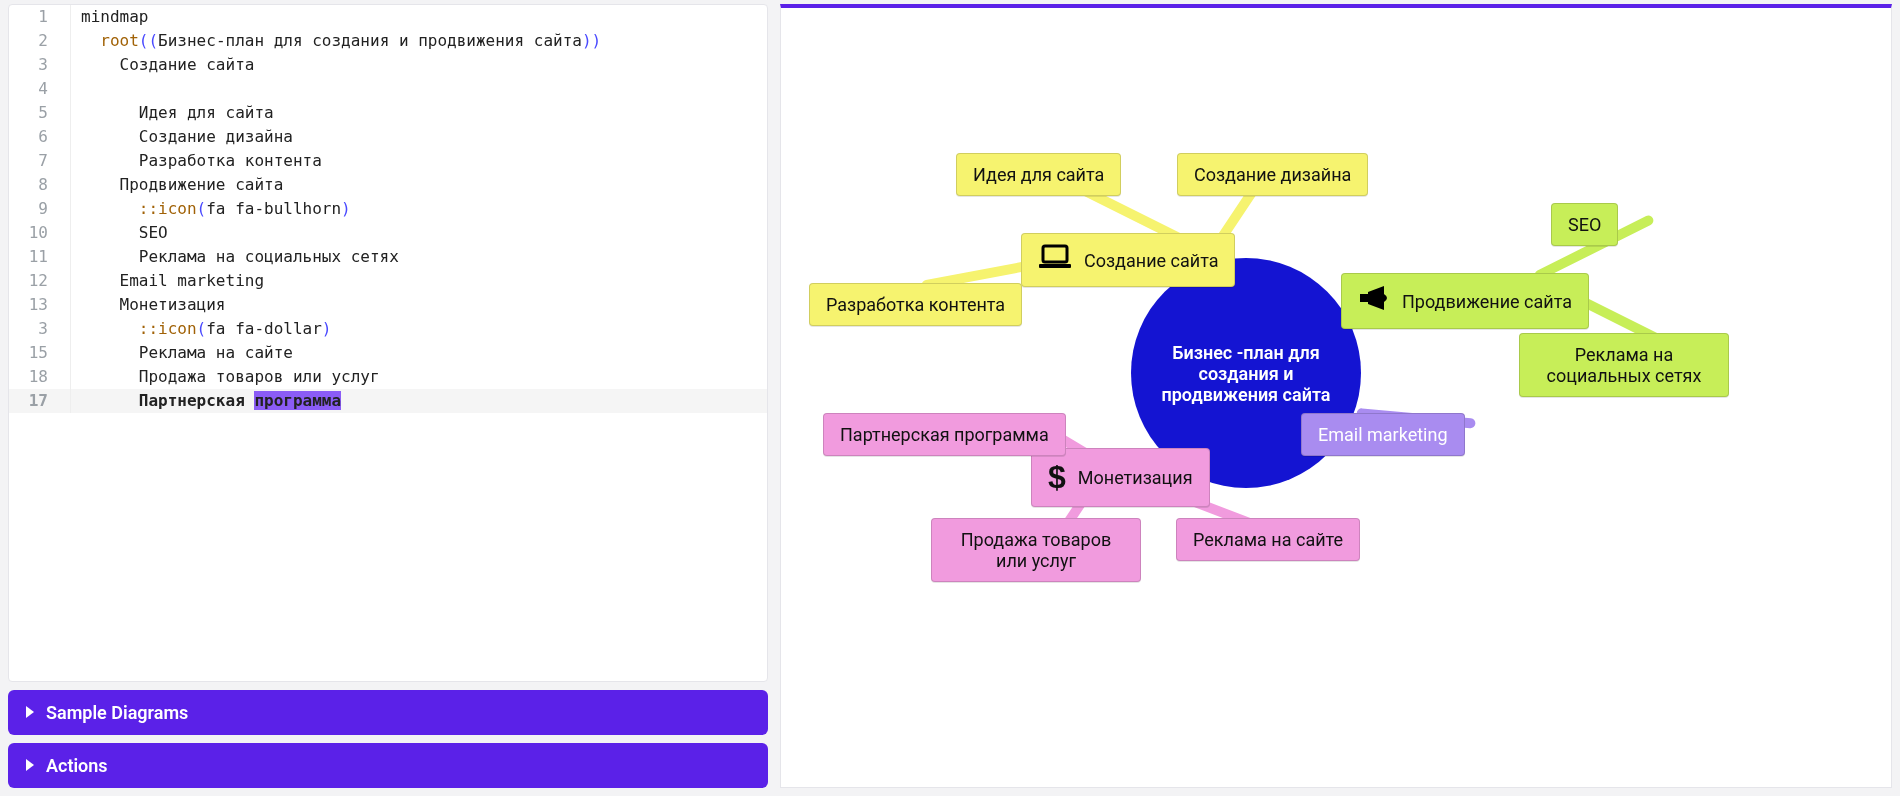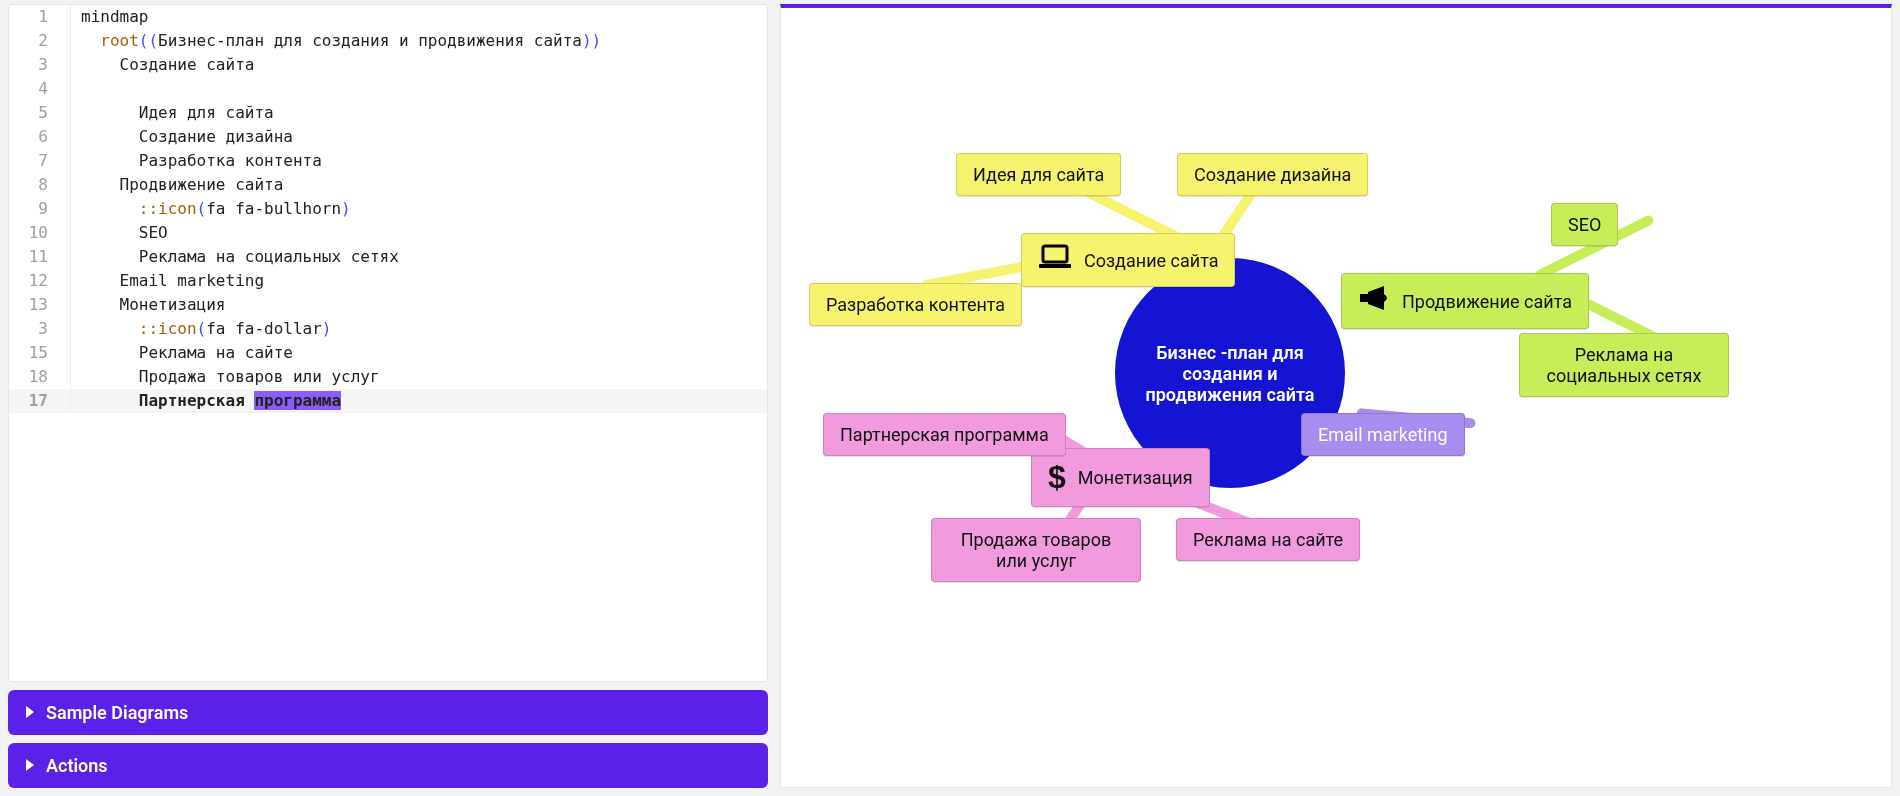--- a/index.html
+++ b/index.html
@@ -251,21 +251,21 @@
       <path class="lnk green" d="M790 290 L910 350"></path>
 
       <path class="lnk purple" d="M580 410 L690 420"></path>
 
       <path class="lnk pink" d="M470 430 L370 460"></path>
       <path class="lnk pink" d="M300 450 L250 420"></path>
       <path class="lnk pink" d="M310 480 L270 540"></path>
       <path class="lnk pink" d="M360 480 L490 530"></path>
     </svg>
 
-    <div class="mind-root" style="left:334px; top:250px">
+    <div class="mind-root" style="left:350px; top:250px">
       <span>Бизнес -план для создания и продвижения сайта</span>
     </div>
 
     <div class="node yellow" style="left:240px; top:225px">
       <span class="ico">
         <svg width="34" height="26" viewBox="0 0 34 26">
             <rect x="5" y="2" width="24" height="16" rx="2" fill="none" stroke="#000" stroke-width="3"></rect>
             <rect x="1" y="20" width="32" height="4" rx="1" fill="#000"></rect>
           </svg>
       </span>

